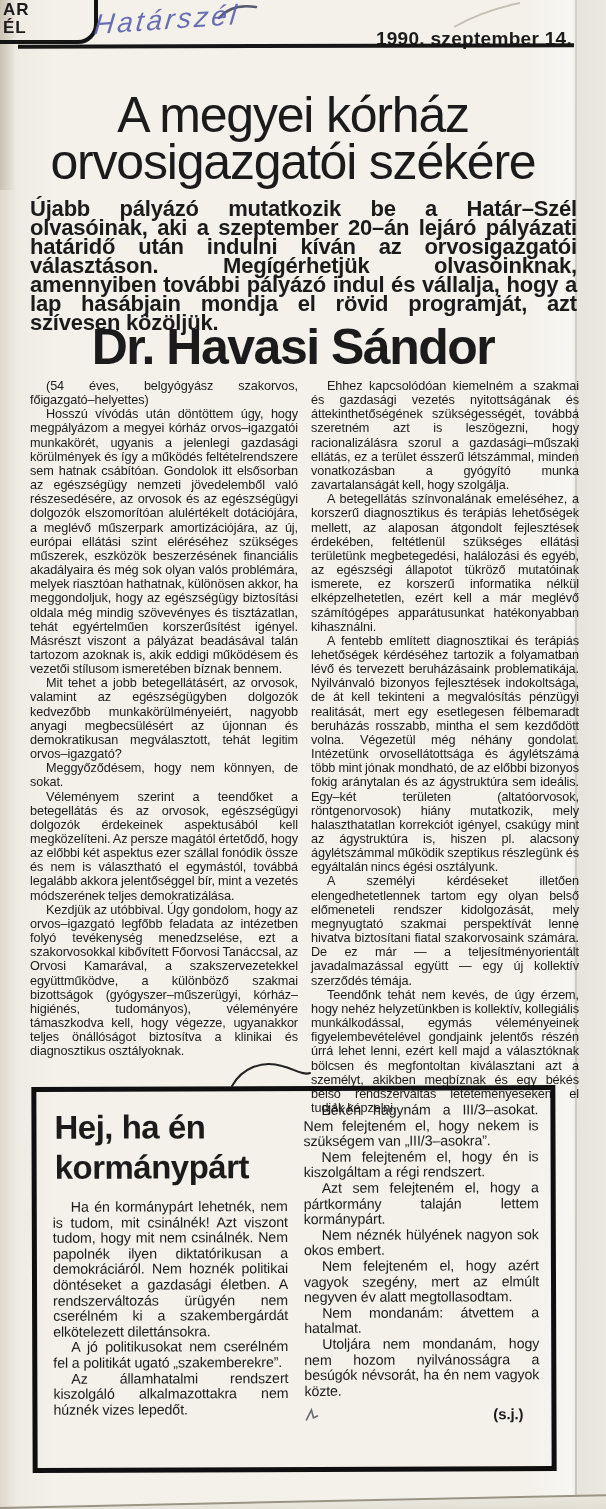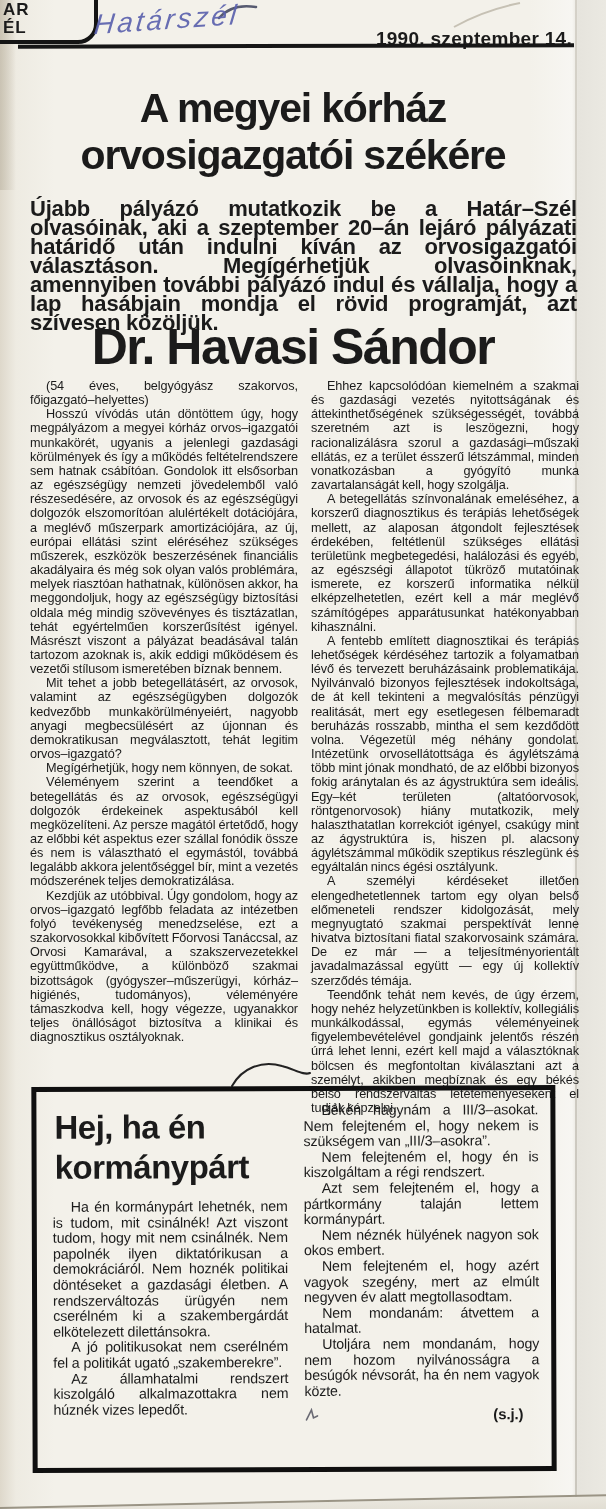--- a/index.html
+++ b/index.html
@@ -24,21 +24,21 @@
   .masthead-text{position:absolute;left:3px;top:1px;font-weight:bold;font-size:17px;
     line-height:18px;letter-spacing:1px;}
   .masthead-text span{display:block;}
   .handwriting{position:absolute;left:94px;top:4px;font-size:28px;font-style:italic;
     color:#5c62ae;letter-spacing:3px;transform:rotate(-4deg) skewX(-10deg);opacity:.92;}
   .date{position:absolute;top:28px;right:34px;font-size:19px;font-weight:bold;letter-spacing:.3px;}
   .header-rule{position:absolute;left:18px;top:44px;width:556px;height:4px;background:#161616;
     transform:rotate(-.15deg);}
   
   .main-title{position:absolute;top:58px;left:8px;width:570px;text-align:center;
-    font-weight:bold;font-size:41px;line-height:47px;letter-spacing:-1.2px;}
+    font-weight:normal;font-size:50px;line-height:47px;letter-spacing:-1.2px;}
   .main-title span{display:block;}
   .lead{position:absolute;top:199px;left:30px;width:547px;font-size:22px;font-weight:bold;
     line-height:19px;text-align:justify;letter-spacing:-.2px;margin:0;}
   .author{position:absolute;top:276px;left:8px;width:570px;text-align:center;
     font-size:50px;font-weight:bold;letter-spacing:-1.5px;}
   
   .columns{position:absolute;top:350px;left:30px;width:549px;height:746px;overflow:hidden;
     display:flex;gap:13px;margin-top:29px;}
   .col{width:268px;font-size:12.7px;line-height:14.15px;text-align:justify;
     letter-spacing:-.1px;word-spacing:-.4px;}
@@ -86,21 +86,21 @@
     <span>orvosigazgatói székére</span>
   </h1>
   <p class="lead">Újabb pályázó mutatkozik be a Határ–Szél olvasóinak, aki a szeptember 20–án lejáró pályázati határidő után indulni kíván az orvosigazgatói választáson. Megígérhetjük olvasóinknak, amennyiben további pályázó indul és vállalja, hogy a lap hasábjain mondja el rövid programját, azt szívesen közöljük.</p>
   <h2 class="author">Dr. Havasi Sándor</h2>
 
   <div class="columns">
     <div class="col">
       <p>(54 éves, belgyógyász szakorvos, főigazgató–helyettes)</p>
       <p>Hosszú vívódás után döntöttem úgy, hogy megpályázom a megyei kórház orvos–igazgatói munkakörét, ugyanis a jelenlegi gazdasági körülmények és így a működés feltételrendszere sem hatnak csábítóan. Gondolok itt elsősorban az egészségügy nemzeti jövedelemből való részesedésére, az orvosok és az egészségügyi dolgozók elszomorítóan alulértékelt dotációjára, a meglévő műszerpark amortizációjára, az új, európai ellátási szint eléréséhez szükséges műszerek, eszközök beszerzésének financiális akadályaira és még sok olyan valós problémára, melyek riasztóan hathatnak, különösen akkor, ha meggondoljuk, hogy az egészségügy biztosítási oldala még mindig szövevényes és tisztázatlan, tehát egyértelműen korszerűsítést igényel. Másrészt viszont a pályázat beadásával talán tartozom azoknak is, akik eddigi működésem és vezetői stílusom ismeretében bíznak bennem.</p>
       <p>Mit tehet a jobb betegellátásért, az orvosok, valamint az egészségügyben dolgozók kedvezőbb munkakörülményeiért, nagyobb anyagi megbecsülésért az újonnan és demokratikusan megválasztott, tehát legitim orvos–igazgató?</p>
-      <p>Megígérhetjük, hogy nem könnyen, de sokat.</p>
+      <p>Meggyőződésem, hogy nem könnyen, de sokat.</p>
       <p>Véleményem szerint a teendőket a betegellátás és az orvosok, egészségügyi dolgozók érdekeinek aspektusából kell megközelíteni. Az persze magától értetődő, hogy az előbbi két aspektus ezer szállal fonódik össze és nem is választható el egymástól, továbbá legalább akkora jelentőséggel bír, mint a vezetés módszerének teljes demokratizálása.</p>
       <p>Kezdjük az utóbbival. Úgy gondolom, hogy az orvos–igazgató legfőbb feladata az intézetben folyó tevékenység menedzselése, ezt a szakorvosokkal kibővített Főorvosi Tanáccsal, az Orvosi Kamarával, a szakszervezetekkel együttműködve, a különböző szakmai bizottságok (gyógyszer–műszerügyi, kórház–higiénés, tudományos), véleményére támaszkodva kell, hogy végezze, ugyanakkor teljes önállóságot biztosítva a klinikai és diagnosztikus osztályoknak.</p>
     </div>
     <div class="col">
       <p>Ehhez kapcsolódóan kiemelném a szakmai és gazdasági vezetés nyitottságának és áttekinthetőségének szükségességét, továbbá szeretném azt is leszögezni, hogy racionalizálásra szorul a gazdasági–műszaki ellátás, ez a terület ésszerű létszámmal, minden vonatkozásban a gyógyító munka zavartalanságát kell, hogy szolgálja.</p>
       <p>A betegellátás színvonalának emeléséhez, a korszerű diagnosztikus és terápiás lehetőségek mellett, az alaposan átgondolt fejlesztések érdekében, feltétlenül szükséges ellátási területünk megbetegedési, halálozási és egyéb, az egészségi állapotot tükröző mutatóinak ismerete, ez korszerű informatika nélkül elképzelhetetlen, ezért kell a már meglévő számítógépes apparátusunkat hatékonyabban kihasználni.</p>
       <p>A fentebb említett diagnosztikai és terápiás lehetőségek kérdéséhez tartozik a folyamatban lévő és tervezett beruházásaink problematikája. Nyilvánvaló bizonyos fejlesztések indokoltsága, de át kell tekinteni a megvalósítás pénzügyi realitását, mert egy esetlegesen félbemaradt beruházás rosszabb, mintha el sem kezdődött volna. Végezetül még néhány gondolat. Intézetünk orvosellátottsága és ágylétszáma több mint jónak mondható, de az előbbi bizonyos fokig aránytalan és az ágystruktúra sem ideális. Egy–két területen (altatóorvosok, röntgenorvosok) hiány mutatkozik, mely halaszthatatlan korrekciót igényel, csakúgy mint az ágystruktúra is, hiszen pl. alacsony ágylétszámmal működik szeptikus részlegünk és egyáltalán nincs égési osztályunk.</p>
       <p>A személyi kérdéseket illetően elengedhetetlennek tartom egy olyan belső előmeneteli rendszer kidolgozását, mely megnyugtató szakmai perspektívát lenne hivatva biztosítani fiatal szakorvosaink számára. De ez már — a teljesítményorientált javadalmazással együtt — egy új kollektív szerződés témája.</p>
       <p>Teendőnk tehát nem kevés, de úgy érzem, hogy nehéz helyzetünkben is kollektív, kollegiális munkálkodással, egymás véleményeinek figyelembevételével gondjaink jelentős részén úrrá lehet lenni, ezért kell majd a választóknak bölcsen és megfontoltan kiválasztani azt a személyt, akikben megbíznak és egy békés belső rendszerváltás letéteményeseként el tudják képzelni.</p>
     </div>

